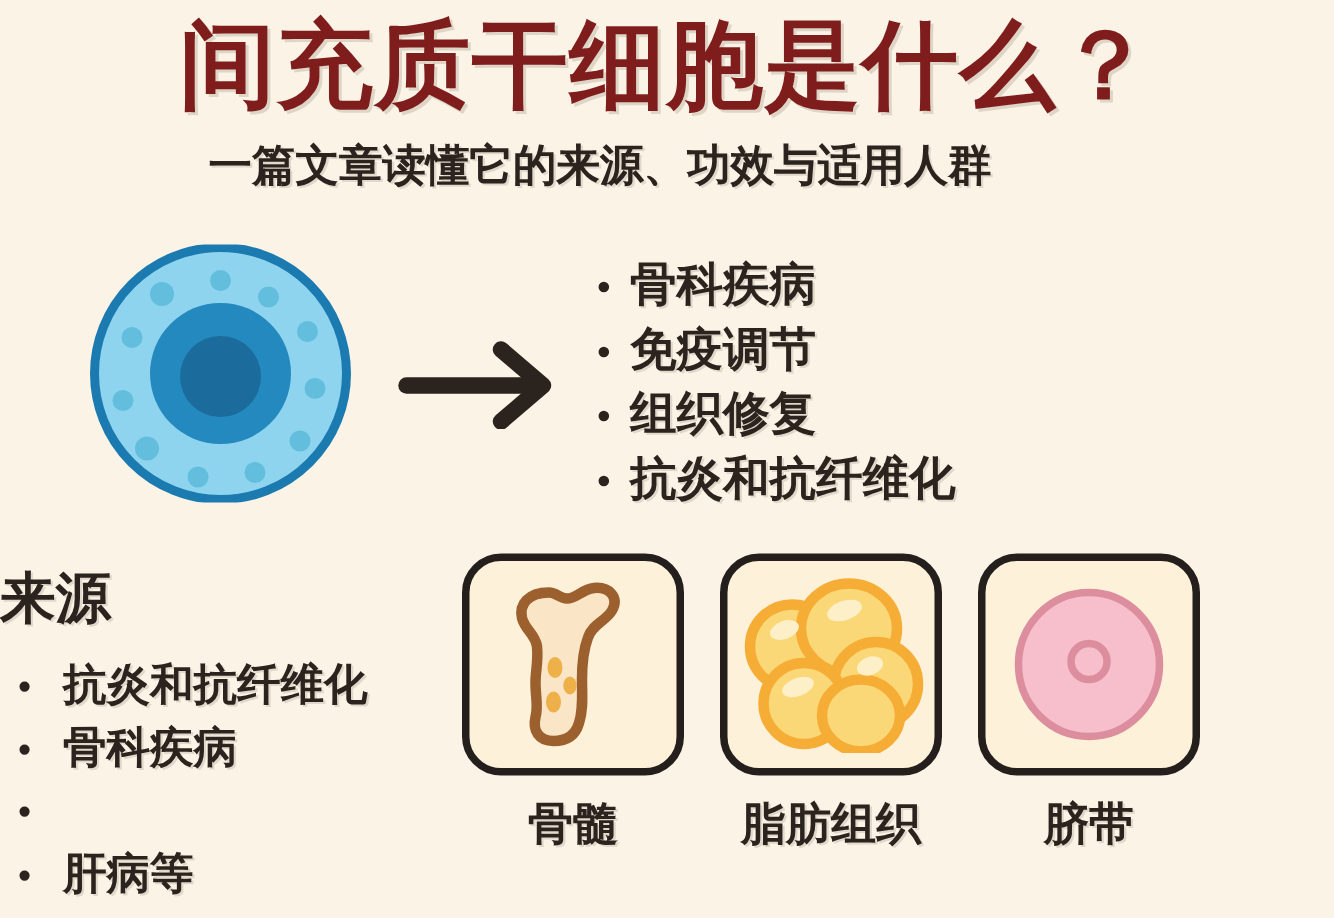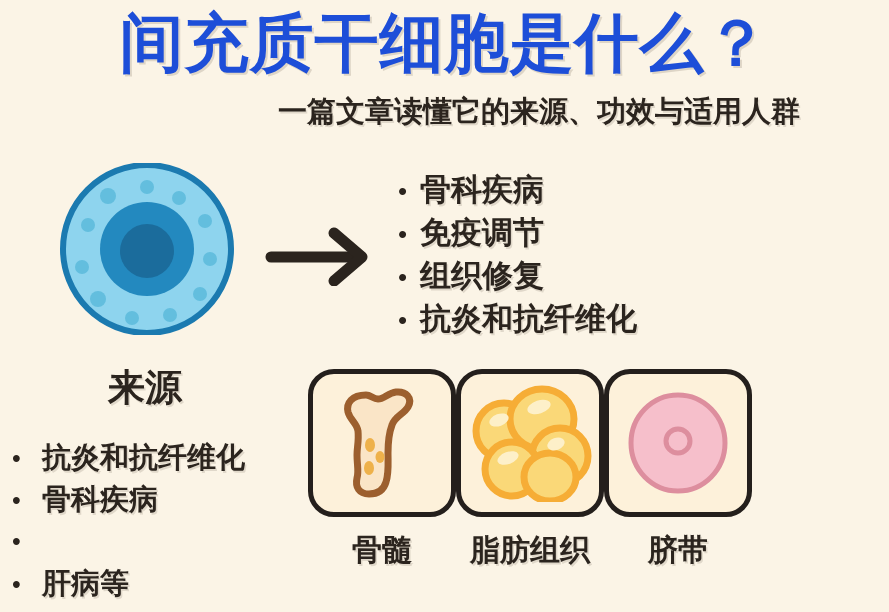--- a/index.html
+++ b/index.html
@@ -25,30 +25,30 @@
   .title {
     position: absolute;
     left: 0;
     top: 6px;
     width: 889px;
     text-align: center;
     font-size: 64px;
     line-height: 74px;
     font-weight: bold;
     letter-spacing: 1px;
-    color: #1d4ed8;
+    color: #7f1d1d;
     text-shadow: 2px 2px 0 rgba(120,105,88,0.22);
     white-space: nowrap;
   }
   .subtitle {
     position: absolute;
     left: 0;
     top: 92px;
     width: 800px;
-    text-align: right;
+    text-align: center;
     font-size: 29px;
     line-height: 38px;
     font-weight: bold;
     color: #2b241e;
     text-shadow: 1.5px 1.5px 0 rgba(120,105,88,0.20);
     white-space: nowrap;
   }
 
   
   .cell-wrap {
@@ -94,23 +94,22 @@
     font-weight: bold;
     color: #2b241e;
     text-shadow: 1.5px 1.5px 0 rgba(120,105,88,0.20);
     white-space: nowrap;
   }
 
   
   .source-heading {
     position: absolute;
     left: 0;
-    top: 364px;
+    top: 375px;
     width: 290px;
-    text-align: center;
     font-size: 37px;
     line-height: 48px;
     font-weight: bold;
     color: #2b241e;
     text-shadow: 1.5px 1.5px 0 rgba(120,105,88,0.20);
   }
   .conditions {
     position: absolute;
     left: 12px;
     top: 436px;
@@ -137,20 +136,21 @@
     white-space: nowrap;
   }
 
   
   .cards {
     position: absolute;
     left: 308px;
     top: 369px;
     width: 572px;
     display: flex;
+    gap: 24px;
   }
   .card {
     width: 148px;
   }
   .card-box {
     width: 148px;
     height: 148px;
     box-sizing: border-box;
     background: #fdf1da;
     border: 5px solid #241f1c;

